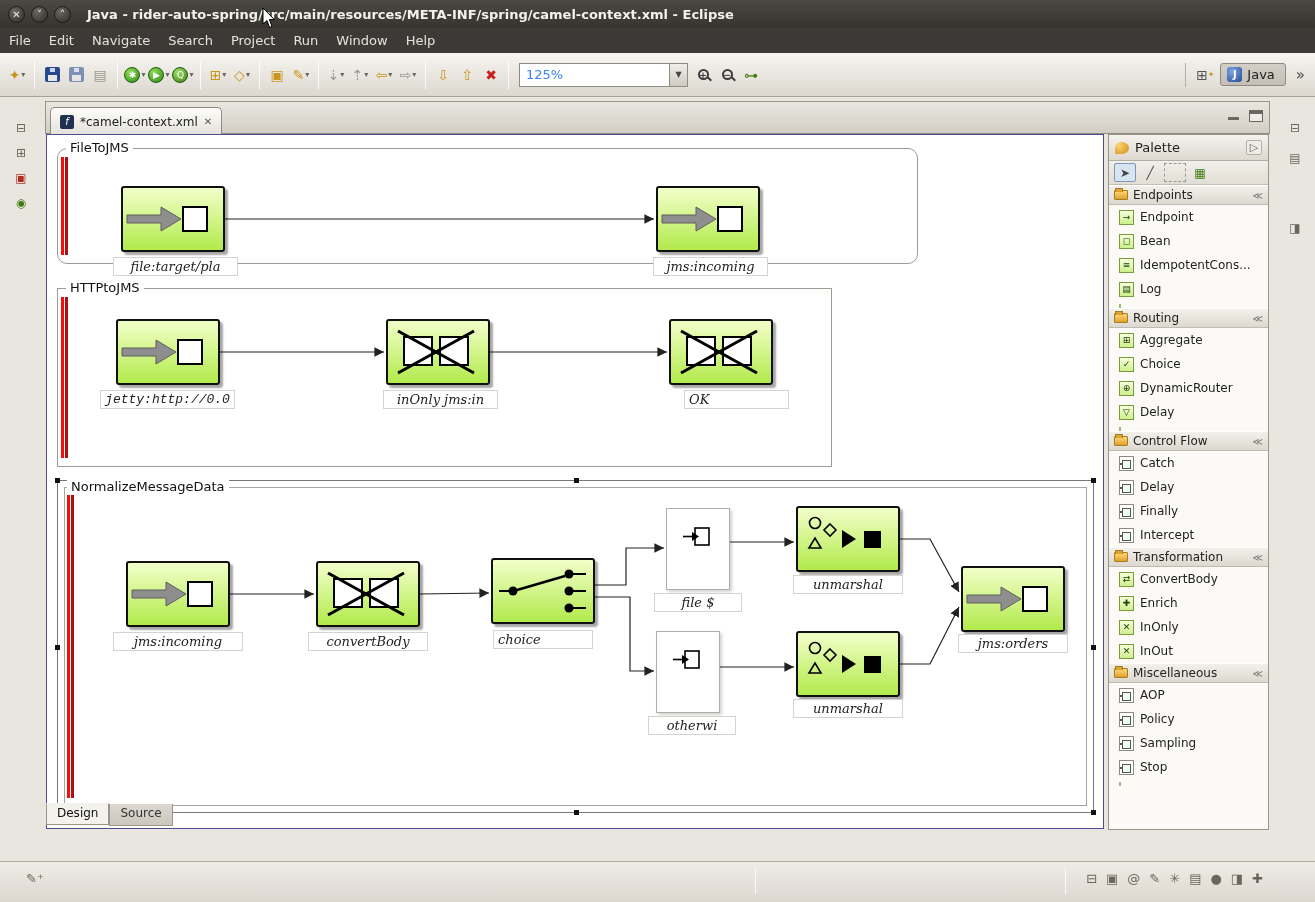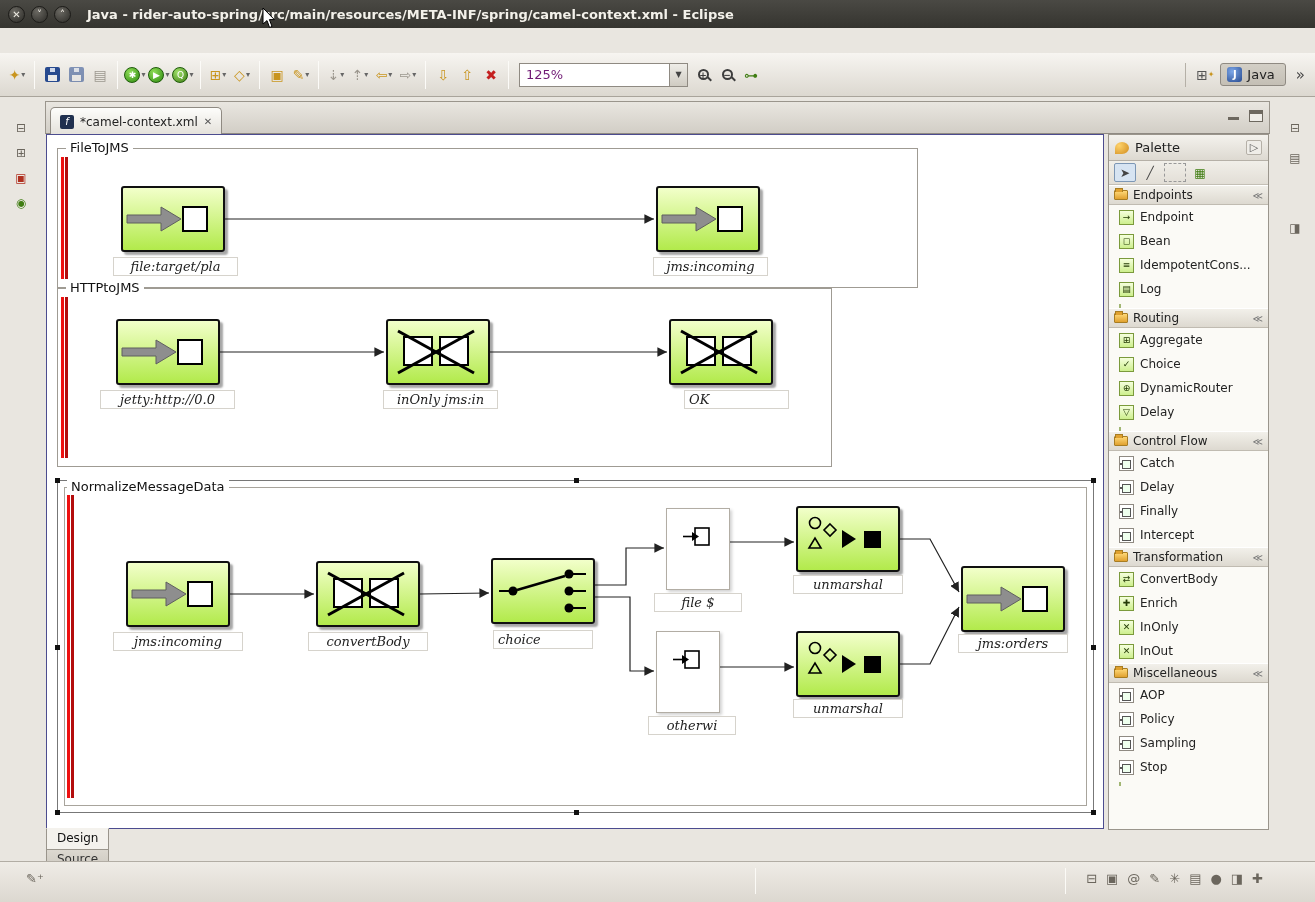--- a/index.html
+++ b/index.html
@@ -31,21 +31,21 @@
   .vsep { width:1px; height:28px; background:#b5b0a7; border-right:1px solid #fcfbf8; margin:0 6px; }
   .circ { width:16px; height:16px; border-radius:50%; background:radial-gradient(circle at 35% 30%,#8fdc57,#2e8b10);
     color:#fff; font-size:9px; display:flex; align-items:center; justify-content:center; border:1px solid #1e5c0a; }
   .floppy { width:15px; height:15px; background:#274a8f; border-radius:2px; position:relative; }
   .floppy:after { content:""; position:absolute; left:3px; bottom:1px; width:9px; height:6px; background:#e8e8e8; }
   .floppy:before { content:""; position:absolute; left:5px; top:1px; width:5px; height:4px; background:#cfd8ea; }
   .gold { color:#c9951f; }
   .gray { color:#9b968d; }
   .zoombox { display:flex; align-items:center; margin:0 4px; }
   .zoom-input { width:150px; height:24px; background:#fff; border:1px solid #8f8a82; border-right:none;
-    font-size:13px; padding:2px 6px; color:#701a75; display:flex; align-items:center; }
+    font-size:13px; padding:2px 6px; color:#3b82f6; display:flex; align-items:center; }
   .zoom-dd { width:19px; height:24px; background:linear-gradient(#efede8,#cfcbc2); border:1px solid #8f8a82;
     font-size:8px; display:flex; align-items:center; justify-content:center; color:#444; }
   .mag { width:11px; height:11px; border:2px solid #3c3c3c; border-radius:50%; position:relative;
     display:flex; align-items:center; justify-content:center; font-size:9px; font-weight:bold; color:#3c3c3c; }
   .mag:after { content:""; position:absolute; width:5px; height:2px; background:#3c3c3c;
     right:-5px; bottom:-2px; transform:rotate(45deg); }
   .toolbar-right { margin-left:auto; display:flex; align-items:center; gap:6px; }
   .persp-area { display:flex; align-items:center; border-left:1px solid #b5b0a7; padding-left:8px; gap:4px; }
   .persp-btn { display:flex; align-items:center; gap:5px; background:linear-gradient(#d3cfc6,#c4bfb5);
     border:1px solid #8f8a82; border-radius:3px; padding:3px 10px 3px 6px; font-size:13px; color:#222; }
@@ -111,21 +111,21 @@
     border:1px solid #a87d22; border-bottom:none; }
   .pitem { height:24px; display:flex; align-items:center; gap:6px; padding:0 6px 0 10px; font-size:12px; color:#222; }
   .pi { width:15px; height:15px; border:1px solid #7b9a3c; background:linear-gradient(#f5ffdd,#cdef8d);
     font-size:9px; line-height:13px; text-align:center; color:#243b06; flex:none; }
   .pi.cf { border-color:#8f8a82; background:#fff; position:relative; }
   .pi.cf:before { content:""; position:absolute; left:0; top:6px; width:5px; height:2px; background:#555; }
   .pi.cf:after { content:""; position:absolute; right:2px; top:3px; width:7px; height:7px; border:1px solid #555; background:#efe; }
   .sliver { height:7px; overflow:hidden; padding-left:10px; opacity:.7; }
 
   
-  .bottom-tabs { position:absolute; left:46px; top:829px; display:flex;flex-direction:column; }
+  .bottom-tabs { position:absolute; left:46px; top:804px; display:flex; }
   .btab { height:22px; padding:2px 10px; font-size:12px; border:1px solid #9a958c; border-top:none;
     background:linear-gradient(#dcd8d0,#cbc7be); color:#333; }
   .btab.active { background:#f4f2ed; border-top:1px solid #f4f2ed; margin-top:-1px; color:#111; }
 
   
   .statusbar { position:absolute; left:0; top:861px; width:1315px; height:41px;
     background:linear-gradient(#efece6,#dcd8d0); border-top:1px solid #b2ada4; }
   .sb-left-icon { position:absolute; left:26px; top:9px; font-size:13px; color:#6b665d; }
   .sb-sep { position:absolute; top:6px; width:1px; height:26px; background:#b5b0a7; border-right:1px solid #fbfaf6; }
   .sb-icons { position:absolute; right:52px; top:9px; display:flex; gap:9px; font-size:13px; color:#6b665d; }
@@ -142,20 +142,30 @@
       <span class="wbtn">✕</span>
       <span class="wbtn">˅</span>
       <span class="wbtn">˄</span>
     </div>
     <span class="title-text">Java - rider-auto-spring/src/main/resources/META-INF/spring/camel-context.xml - Eclipse</span>
   </div>
   <svg class="cursor-svg" width="14" height="21">
     <polygon points="1,0 1,16 5,12.6 7.6,19.5 10,18.4 7.4,11.6 12.4,11.6" fill="#fff" stroke="#000" stroke-width="1"></polygon>
   </svg>
 
+  <div class="menubar">
+    <span class="menu-item">File</span>
+    <span class="menu-item">Edit</span>
+    <span class="menu-item">Navigate</span>
+    <span class="menu-item">Search</span>
+    <span class="menu-item">Project</span>
+    <span class="menu-item">Run</span>
+    <span class="menu-item">Window</span>
+    <span class="menu-item">Help</span>
+  </div>
 
   <div class="toolbar">
     <div class="tgroup">
       <span class="ti">
           <span class="gold">✦</span>
           <span class="dd">▾</span>
         </span>
     </div>
     <div class="vsep"></div>
     <div class="tgroup">
@@ -248,21 +258,21 @@
       <span class="tab-close">✕</span>
     </div>
     <div class="view-btns">
       <span class="vb min"></span>
       <span class="vb max"></span>
     </div>
   </div>
 
   <div class="canvas">
 
-    <div class="route" style="left:10px; top:13px; width:861px; height:140px;">
+    <div class="route" style="left:10px; top:13px; width:861px; height:116px;border-radius:10px;">
       <span class="route-title">FileToJMS</span>
       <div class="redbar"></div>
       <svg class="wires" width="861" height="128">
         <defs>
             <marker id="arr1" markerWidth="9" markerHeight="8" refX="8" refY="4" orient="auto">
               <path d="M0,0 L8,4 L0,8 z" fill="#222"></path>
             </marker>
           </defs>
         <line x1="167" y1="70" x2="596" y2="70" stroke="#222" stroke-width="1.2" marker-end="url(#arr1)"></line>
       </svg>
@@ -309,21 +319,21 @@
         </svg>
       </div>
       <div class="node gnode" style="left:611px; top:30px;">
         <svg width="100" height="62" viewBox="0 0 100 62">
           <rect x="16" y="16" width="28" height="28" fill="#fff" stroke="#000" stroke-width="2"></rect>
           <rect x="52" y="16" width="28" height="28" fill="#fff" stroke="#000" stroke-width="2"></rect>
           <line x1="10" y1="10" x2="86" y2="52" stroke="#000" stroke-width="3"></line>
           <line x1="10" y1="52" x2="86" y2="10" stroke="#000" stroke-width="3"></line>
         </svg>
       </div>
-      <div class="nlabel" style="left:42px; top:101px; width:135px;">jetty:http://0.0</div>
+      <div class="nlabel" style="left:42px; top:101px; width:135px;font-family:Liberation Mono, monospace;">jetty:http://0.0</div>
       <div class="nlabel" style="left:325px; top:101px; width:115px;">inOnly jms:in</div>
       <div class="nlabel" style="left:612px; top:101px; width:105px; text-align:left;margin-left:14px;">OK</div>
     </div>
 
     <div class="route" style="left:10px; top:345px; width:1037px; height:333px; border-color:#777;">
       <div class="inner-frame"></div>
       <span class="route-title" style="top:-2px; left:9px; z-index:2;">NormalizeMessageData</span>
       <div class="redbar" style="left:9px; top:14px; bottom:14px;"></div>
 
       <span class="hdl" style="left:-3px; top:-3px;"></span>

